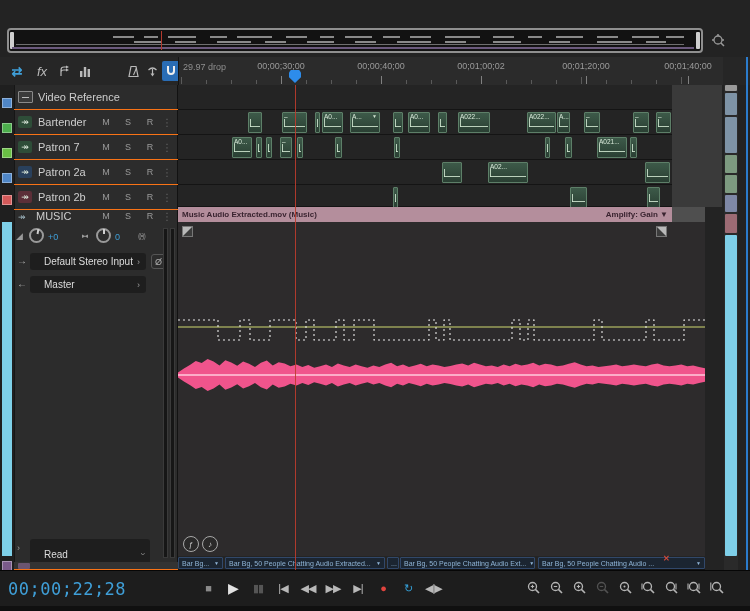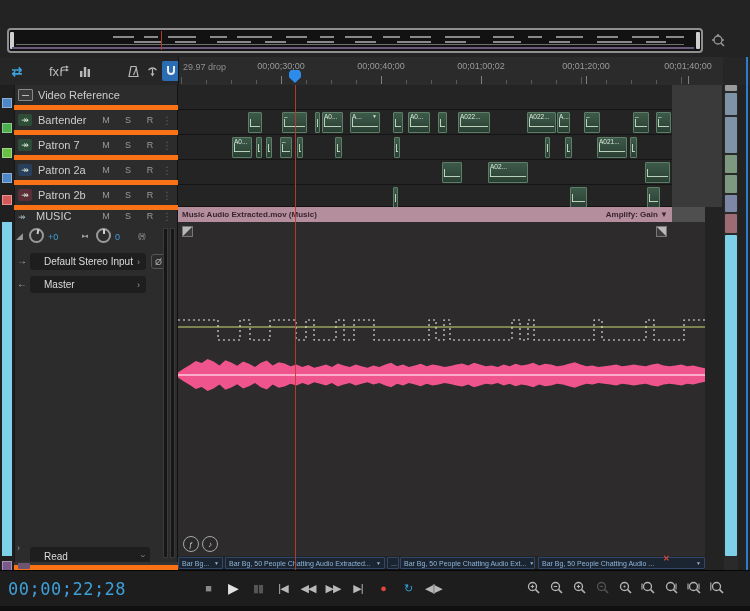--- a/index.html
+++ b/index.html
@@ -29,21 +29,21 @@
   .rate{left:4px;top:5px;font-size:9px;color:#8f8f8f;}
   .rlabel{position:absolute;top:4px;font-size:9px;color:#9a9a9a;transform:translateX(-50%);}
   .tick{position:absolute;bottom:1px;width:1px;background:#5a5a5a;}
   .playhead-cap{left:289px;top:13px;width:12px;height:13px;background:#2d8ceb;
      clip-path:polygon(15% 0,85% 0,100% 20%,100% 55%,50% 100%,0 55%,0 20%);}
   
   .main{left:0;top:85px;width:750px;height:485px;background:#232323;}
   .headers{left:0;top:0;width:178px;height:485px;background:#2c2c2c;border-right:1px solid #121212;box-sizing:border-box;}
   .ministrip{left:0;top:0;width:14px;height:485px;background:#1f1f1f;border-right:1px solid #161616;}
   .chip{position:absolute;left:2px;width:10px;height:10px;border:1px solid rgba(255,255,255,.35);box-sizing:border-box;}
-  .hrow{position:absolute;left:14px;width:164px;border-bottom:5px solid #f97316;box-sizing:border-box;}
+  .hrow{position:absolute;left:14px;width:164px;border-bottom:1px solid #f97316;box-sizing:border-box;}
   .tname{position:absolute;left:24px;top:50%;transform:translateY(-50%);font-size:11px;color:#cdcdcd;white-space:nowrap;}
   .ticon{position:absolute;left:4px;top:50%;transform:translateY(-50%);width:14px;height:12px;border-radius:2px;
          display:flex;align-items:center;justify-content:center;font-size:9px;color:#d8e6d8;}
   .msr{position:absolute;right:24px;top:50%;transform:translateY(-50%);display:flex;gap:14px;}
   .msr span{font-size:9px;color:#9a9a9a;width:8px;text-align:center;}
   .dots{position:absolute;right:6px;top:50%;transform:translateY(-50%);font-size:10px;color:#666;}
   .vicon{position:absolute;left:4px;top:50%;transform:translateY(-50%);width:13px;height:10px;border:1px solid #8a8a8a;border-radius:1px;background:#3a3a3a;display:flex;align-items:center;justify-content:center;}
   .vicon div{width:7px;height:1px;background:#bbb;}
   .knob{width:15px;height:15px;border:2px solid #9a9a9a;border-radius:50%;position:relative;box-sizing:border-box;}
   .knob i{position:absolute;left:50%;top:-1px;width:2px;height:5px;background:#cfcfcf;transform:translateX(-50%);}
@@ -141,21 +141,21 @@
       <circle cx="7" cy="7" r="4" fill="none" stroke="#9a9a9a" stroke-width="1.3"></circle>
       <line x1="10" y1="10" x2="13" y2="13" stroke="#9a9a9a" stroke-width="1.5"></line>
       <circle cx="7" cy="2" r="1" fill="#9a9a9a"></circle>
         <circle cx="2" cy="7" r="1" fill="#9a9a9a"></circle>
       <circle cx="12" cy="7" r="1" fill="#9a9a9a"></circle>
     </svg>
   </div>
 
   <div class="a toolband">
     <div class="a tbtn glyphbtn blue" style="left:6px;top:4px;width:22px;font-weight:bold">⇄</div>
-    <div class="a tbtn glyphbtn" style="left:44px;top:4px;width:20px;">fx</div>
+    <div class="a tbtn glyphbtn" style="left:32px;top:4px;width:20px;font-style:italic">fx</div>
     <div class="a tbtn" style="left:55px;top:4px;width:18px">
       <svg width="13" height="13" viewBox="0 0 13 13">
           <path d="M3 11 V5 M3 5 Q3 2 6 2 H9 M3 7 Q3 5 6 5 H9" fill="none" stroke="#b9b9b9" stroke-width="1.2"></path>
           <path d="M8 0.5 L11 2 L8 3.5 Z M8 3.5 L11 5 L8 6.5 Z" fill="#b9b9b9"></path>
         </svg>
     </div>
     <div class="a tbtn" style="left:76px;top:4px;width:18px">
       <svg width="12" height="12" viewBox="0 0 12 12">
           <rect x="1" y="6" width="2.4" height="6" fill="#b9b9b9"></rect>
           <rect x="4.8" y="2" width="2.4" height="10" fill="#b9b9b9"></rect>
@@ -264,21 +264,21 @@
         <div style="position:absolute;left:3px;top:71px;font-size:10px;color:#b0b0b0">←</div>
         <div class="dd" style="position:absolute;left:16px;top:69px;width:116px;height:17px">
           <span class="grow">Master</span>
           <span class="chev">›</span>
         </div>
 
         <div class="meterbar" style="right:10px;top:21px;height:330px"></div>
         <div class="meterbar" style="right:3px;top:21px;height:330px"></div>
 
         <div style="position:absolute;left:3px;top:336px;font-size:9px;color:#9a9a9a">›</div>
-        <div class="dd" style="position:absolute;left:16px;top:340px;width:120px;height:18px">
+        <div class="dd" style="position:absolute;left:16px;top:332px;width:120px;height:30px">
           <span class="grow">Read</span>
           <span class="chev" style="transform:rotate(90deg)">›</span>
         </div>
       </div>
 
       <div class="hrow" style="top:477px;height:8px;background:#333">
         <div style="position:absolute;left:4px;top:1px;width:12px;height:6px;background:#6b5570;border-radius:1px"></div>
       </div>
     <div class="hrow" style="top: 25px; height: 25px; position: absolute;">
           <div class="ticon" style="background: rgb(46, 77, 56);">↠</div>

